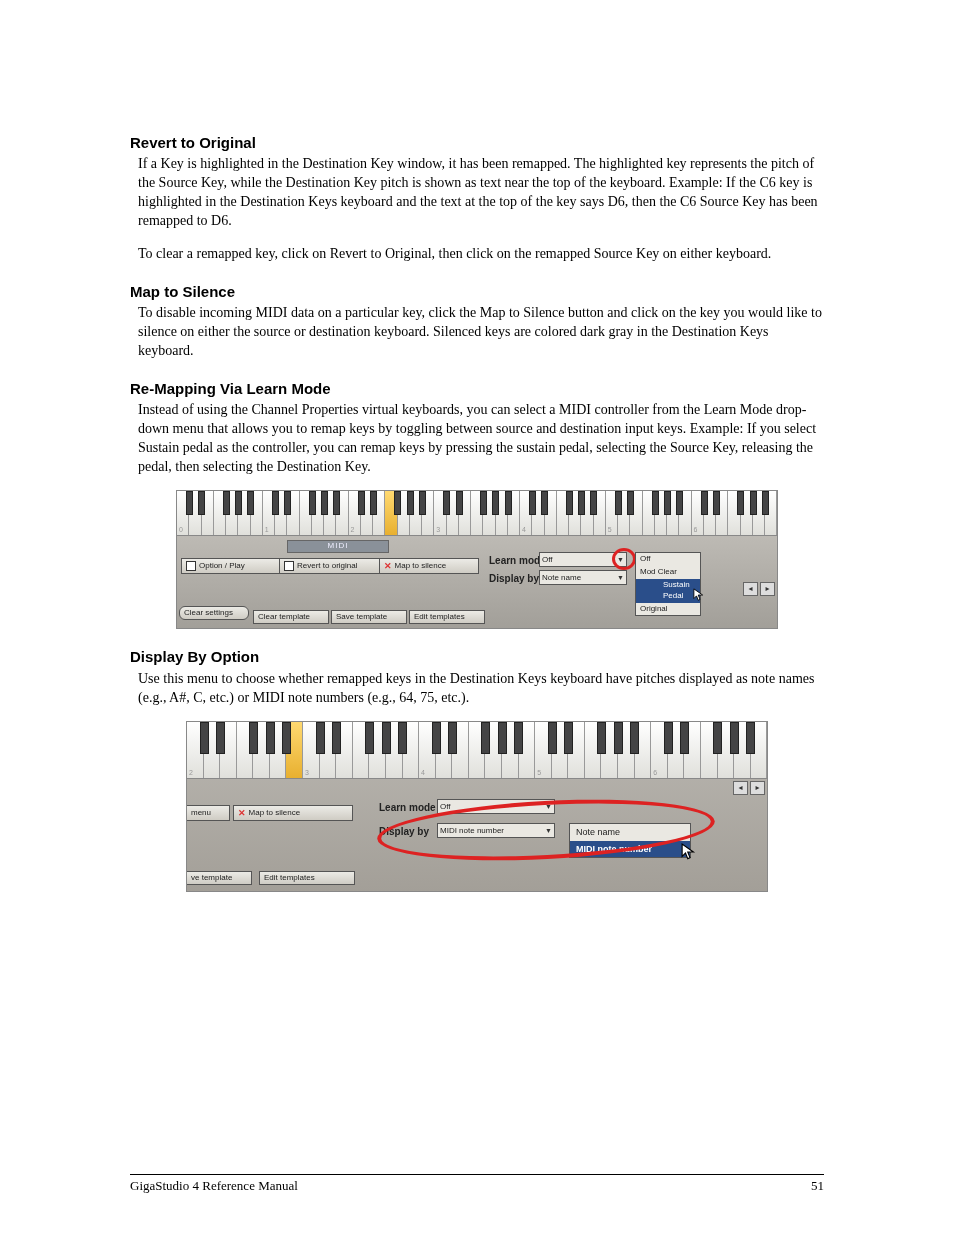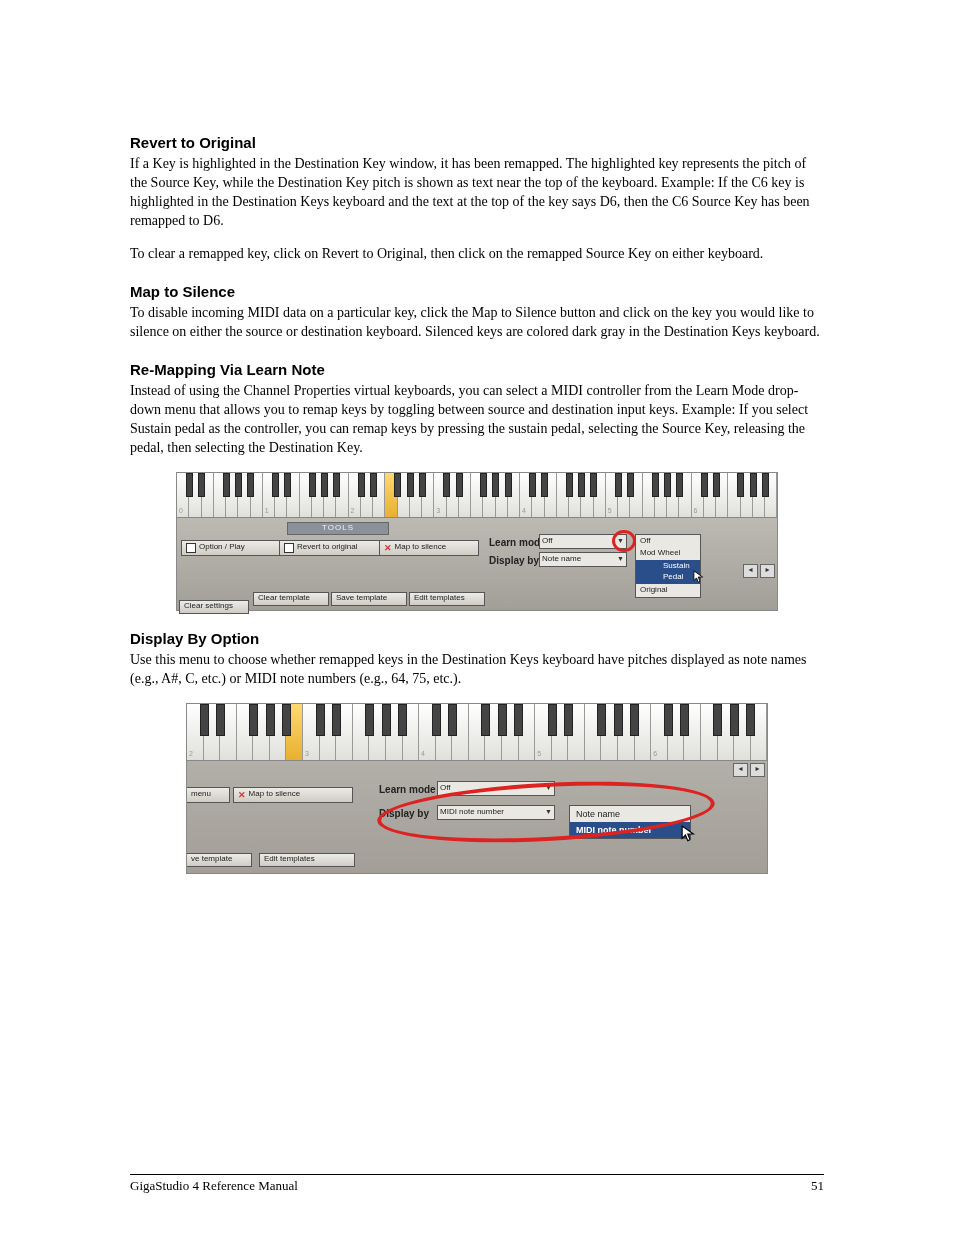--- a/index.html
+++ b/index.html
@@ -13,21 +13,21 @@
     width: 954px;
     box-sizing: border-box;
   }
   h3 {
     font-family: 'Trebuchet MS', 'Lucida Sans', Arial, sans-serif;
     font-size: 15px;
     font-weight: bold;
     margin: 18px 0 2px 0;
   }
   p {
-    margin: 0 0 14px 0;
+    margin: 0 0 14px 8px;
   }
   .figure {
     display: block;
     margin: 6px auto 18px auto;
   }
 
   
   .fig1 {
     width: 600px;
     background: linear-gradient(180deg,#b8b6b2,#a8a6a1);
@@ -166,21 +166,21 @@
 </head>
 <body>
 
 <h3>Revert to Original</h3>
 <p>If a Key is highlighted in the Destination Key window, it has been remapped. The highlighted key represents the pitch of the Source Key, while the Destination Key pitch is shown as text near the top of the keyboard. Example: If the C6 key is highlighted in the Destination Keys keyboard and the text at the top of the key says D6, then the C6 Source Key has been remapped to D6.</p>
 <p>To clear a remapped key, click on Revert to Original, then click on the remapped Source Key on either keyboard.</p>
 
 <h3>Map to Silence</h3>
 <p>To disable incoming MIDI data on a particular key, click the Map to Silence button and click on the key you would like to silence on either the source or destination keyboard. Silenced keys are colored dark gray in the Destination Keys keyboard.</p>
 
-<h3>Re-Mapping Via Learn Note</h3>
+<h3>Re-Mapping Via Learn Mode</h3>
 <p>Instead of using the Channel Properties virtual keyboards, you can select a MIDI controller from the Learn Mode drop-down menu that allows you to remap keys by toggling between source and destination input keys. Example: If you select Sustain pedal as the controller, you can remap keys by pressing the sustain pedal, selecting the Source Key, releasing the pedal, then selecting the Destination Key.</p>
 
 <div class="figure fig1">
   <div class="kbd" style="position:relative;">
     <div class="whiterow" id="f1-white">
         <div class="wk">
           <span class="oct">0</span>
         </div>
         <div class="wk"></div>
         <div class="wk"></div>
@@ -280,21 +280,21 @@
         <div class="bk" style="left: 572.51px;"></div>
         <div class="bk" style="left: 584.755px;"></div>
       </div>
   </div>
   <div class="fig1-body">
     <div class="scrollbtns">
       <div class="sbtn">◂</div>
       <div class="sbtn">▸</div>
     </div>
 
-    <div class="tools-hdr">TOOLS</div>
+    <div class="tools-hdr">MIDI</div>
 
     <div class="tbtn" style="left:4px; top:22px; width:90px;">
       <span class="ico ico-cursor"></span>
       <span>Option / Play</span>
     </div>
     <div class="tbtn" style="left:102px; top:22px; width:94px;">
       <span class="ico ico-arrow"></span>
       <span>Revert to original</span>
     </div>
     <div class="tbtn" style="left:202px; top:22px; width:90px;">
@@ -310,29 +310,29 @@
     <div class="redcirc" style="left:435px; top:12px;"></div>
 
     <div class="lbl" style="left:312px; top:36px;">Display by</div>
     <div class="combo" style="left:362px; top:34px; width:82px;">
       <span>Note name</span>
       <span class="tri">▼</span>
     </div>
 
     <div class="menu1" style="left:458px; top:16px;">
       <div>Off</div>
-      <div>Mod Wheel</div>
+      <div>Mod Clear</div>
       <div class="sel">Sustain Pedal</div>
       <div>Original</div>
     </div>
     <svg class="cursor-svg" style="left:516px; top:52px;" viewBox="0 0 16 16">
       <path d="M1 1 L1 12 L4 9 L6 14 L8 13 L6 8 L11 8 Z" fill="#fff" stroke="#000" stroke-width="1"></path>
     </svg>
 
-    <div class="smallbtn" style="left:2px;  top:82px; width:60px;">Clear settings</div>
+    <div class="smallbtn" style="left:2px;  top:70px; width:60px;border-radius:6px;">Clear settings</div>
     <div class="smallbtn" style="left:76px; top:74px; width:66px;">Clear template</div>
     <div class="smallbtn" style="left:154px;top:74px; width:66px;">Save template</div>
     <div class="smallbtn" style="left:232px;top:74px; width:66px;">Edit templates</div>
   </div>
 </div>
 
 <h3>Display By Option</h3>
 <p>Use this menu to choose whether remapped keys in the Destination Keys keyboard have pitches displayed as note names (e.g., A#, C, etc.) or MIDI note numbers (e.g., 64, 75, etc.).</p>
 
 <div class="figure fig2">

